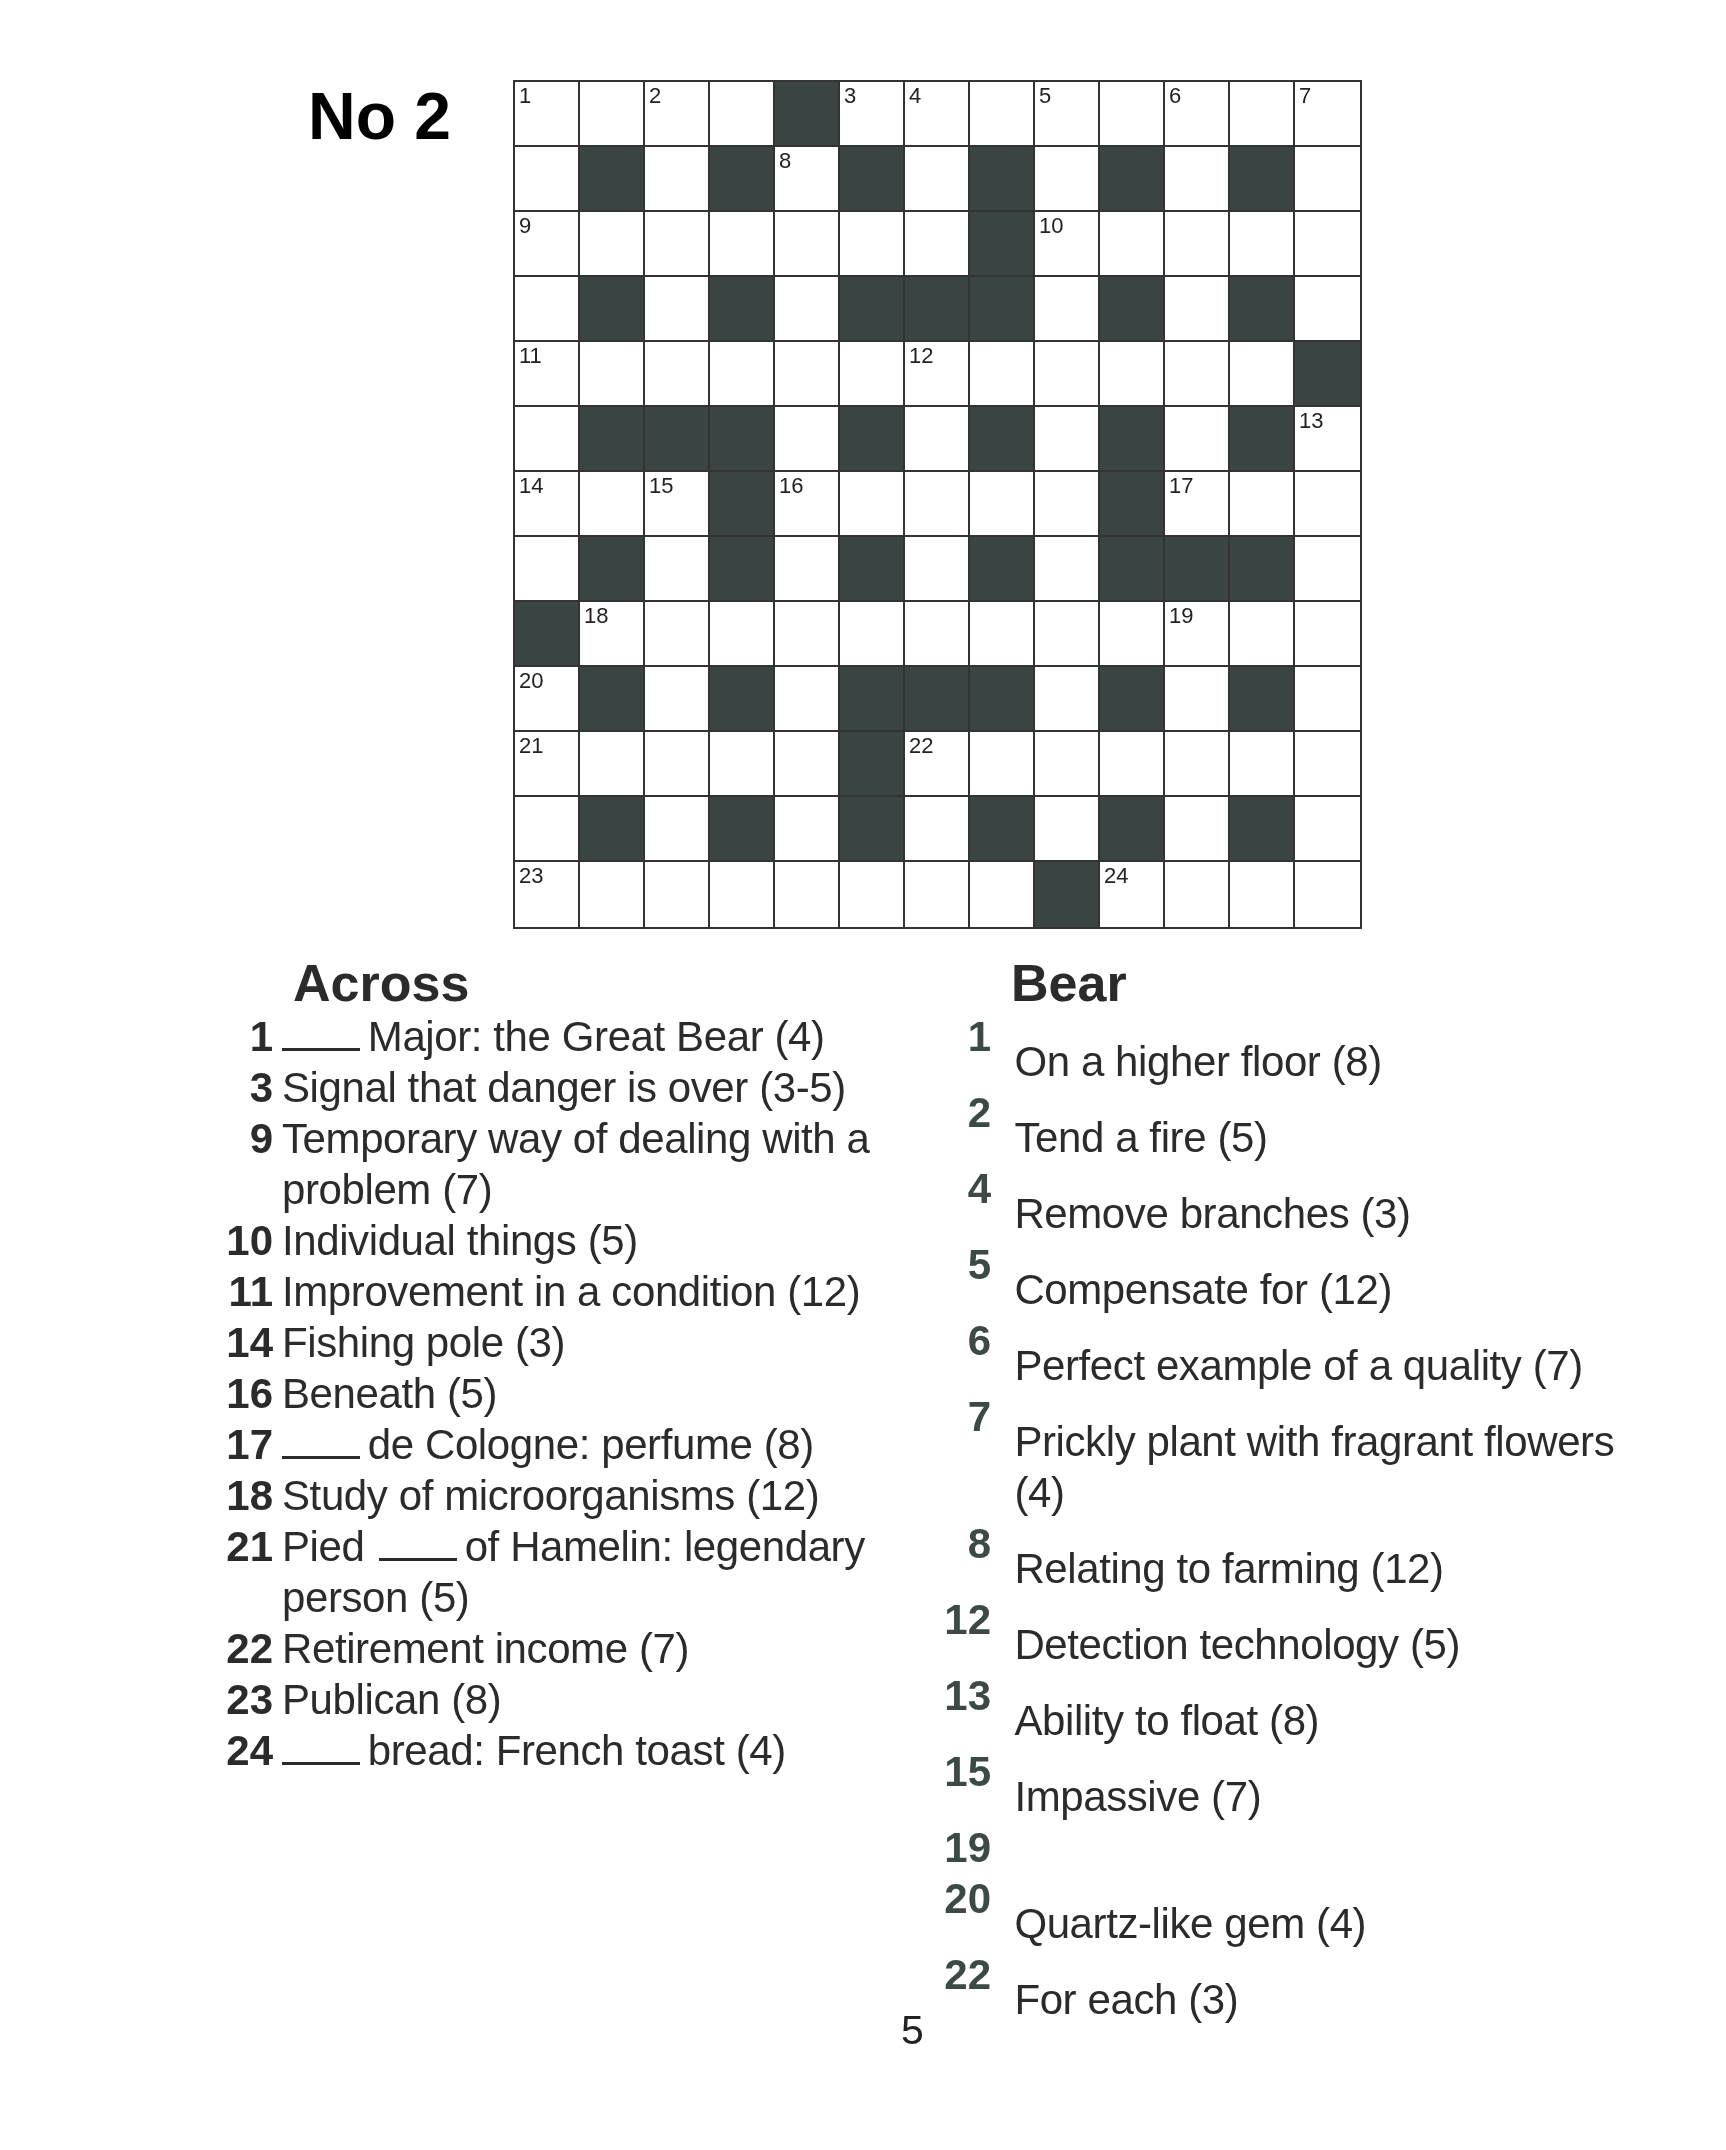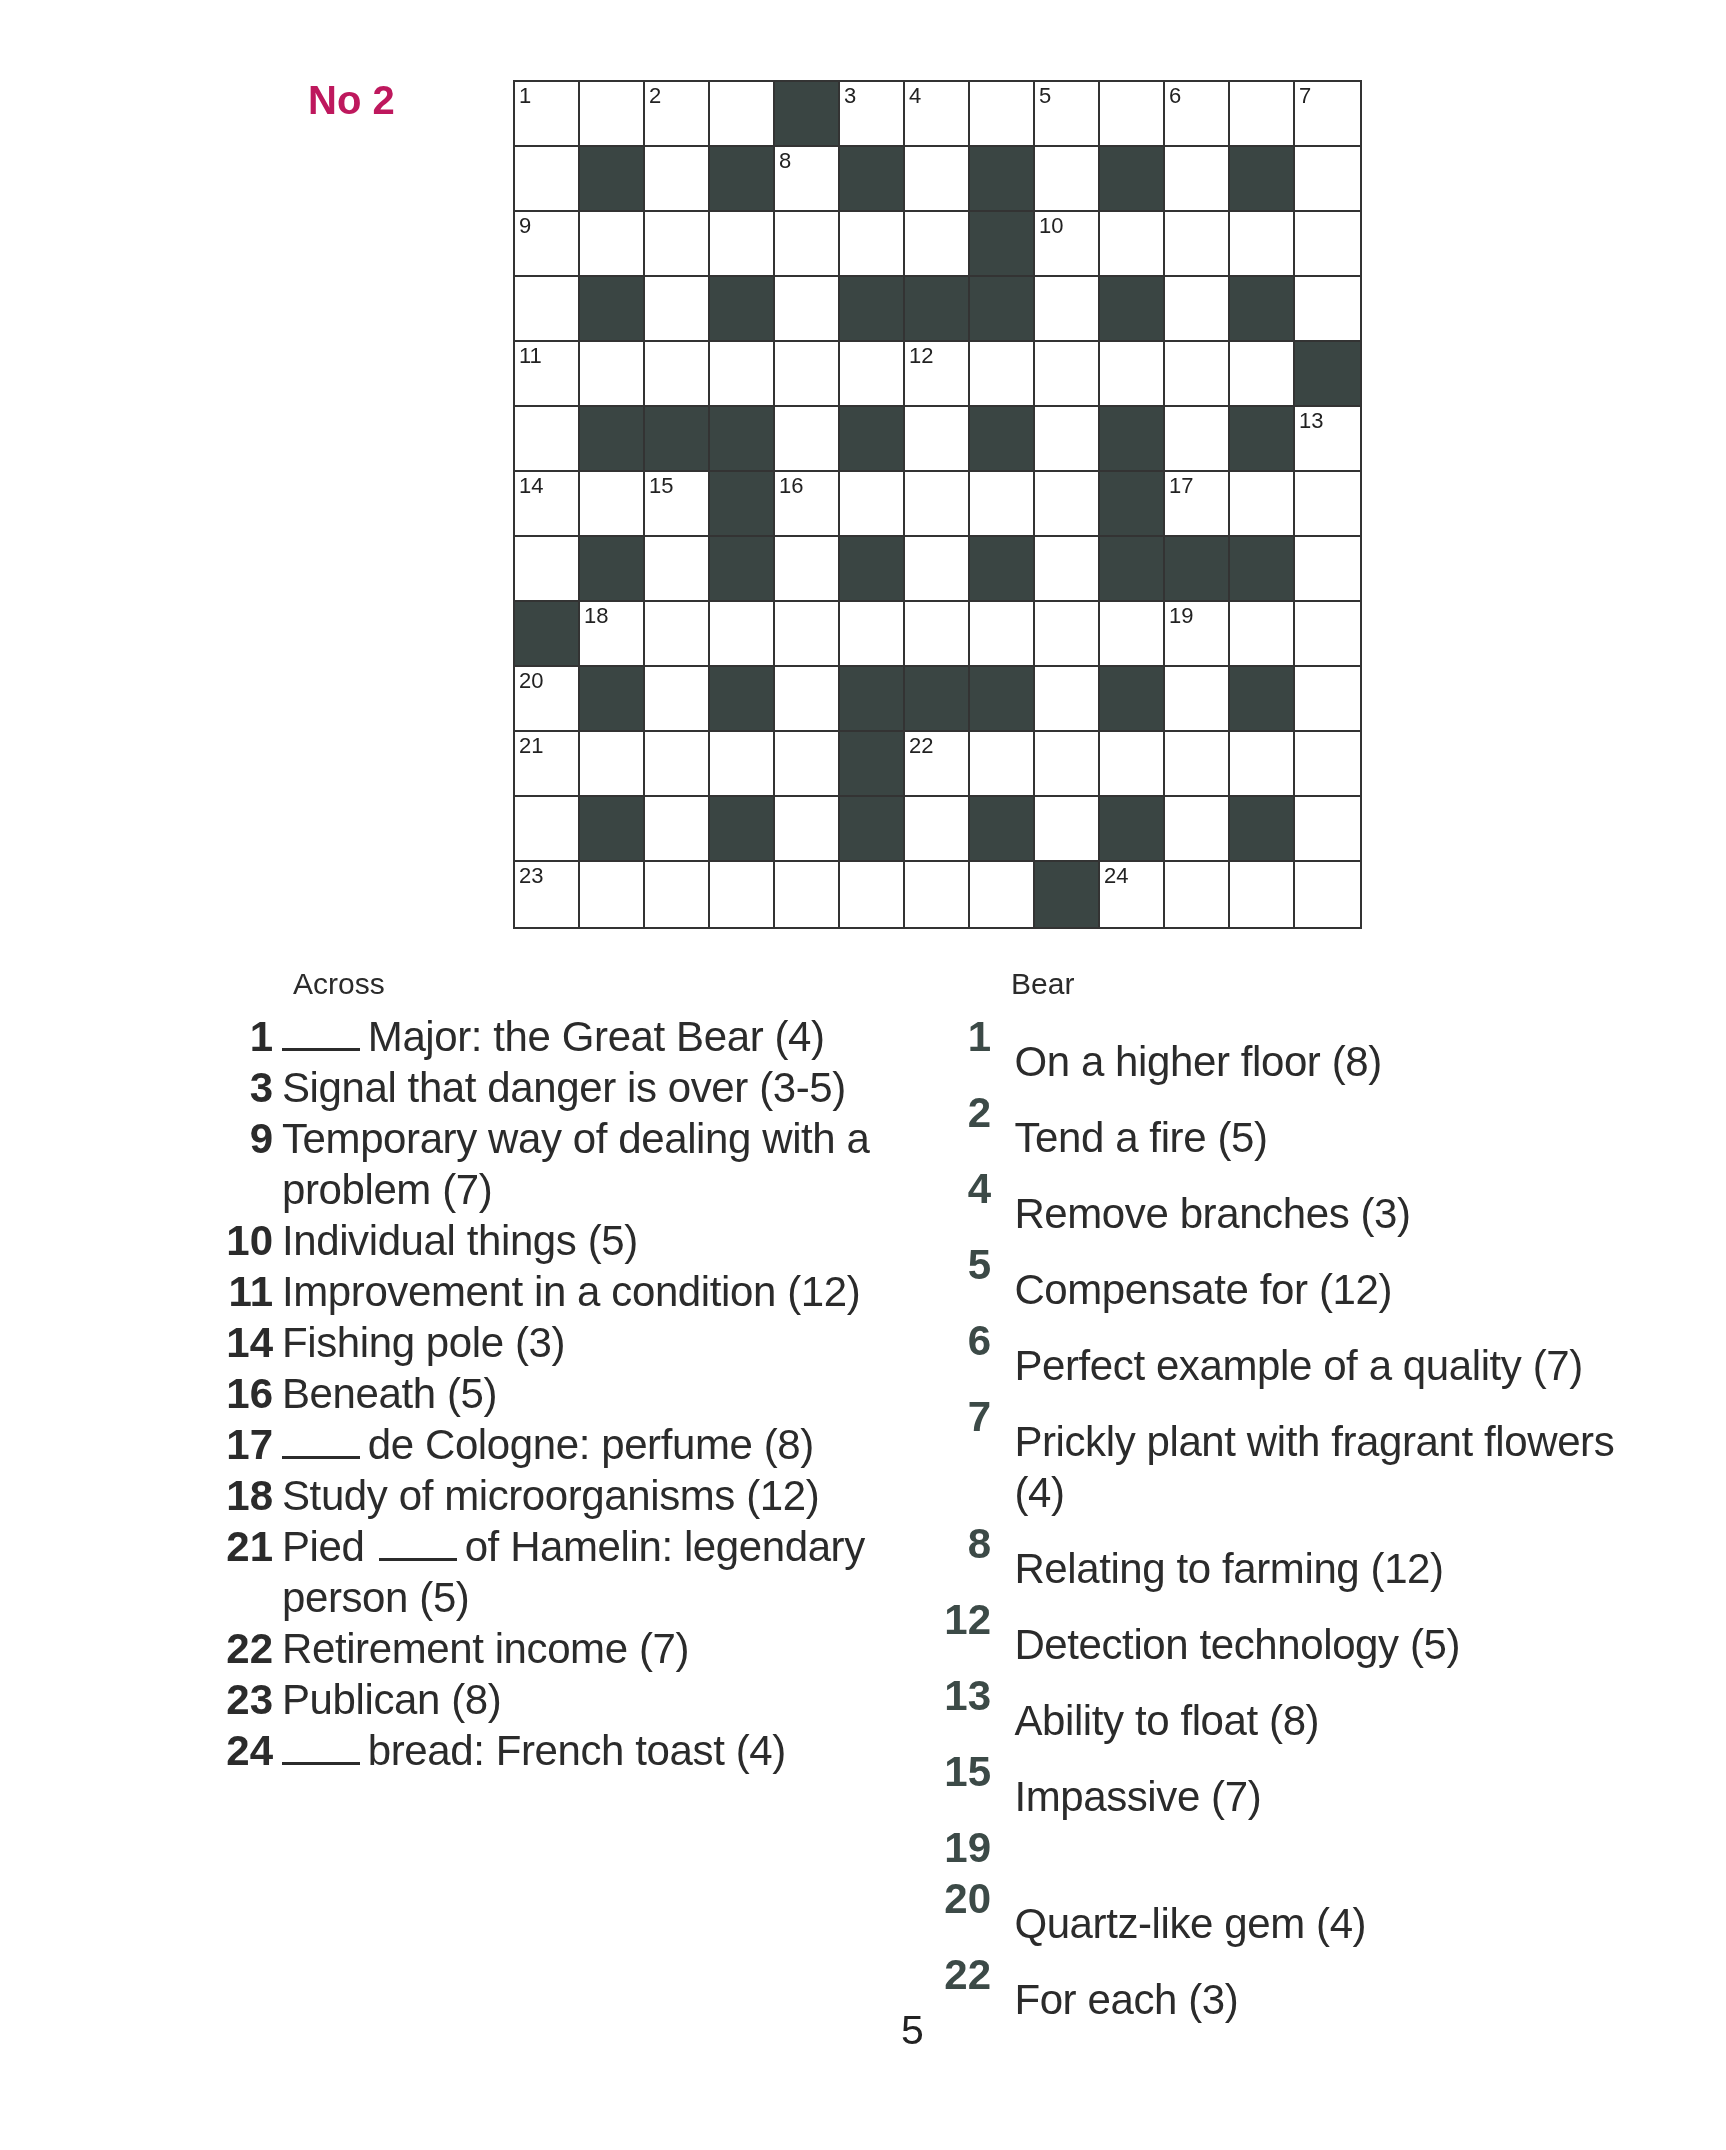--- a/index.html
+++ b/index.html
@@ -1,41 +1,41 @@
 <!DOCTYPE html>
 <html style="font-size:12.5px"><head>
 <meta charset="utf-8">
 <style>
   html, body { margin:0; padding:0; }
   body {
     width:1726px; height:2151px; background:#ffffff; position:relative; overflow:hidden;
     font-family: "Liberation Sans", sans-serif; color:#2b2b2b;
   }
   .title {
-    position:absolute; left:308px; top:78px; font-size:40px; font-weight:bold; color:#be185d;
+    position:absolute; left:308px; top:78px; font-size:66px; font-weight:bold; color:#000000;
   }
   .grid {
     position:absolute; left:513px; top:80px;
     display:grid; grid-template-columns:repeat(13, 65px); grid-template-rows:repeat(13, 65px);
     border:2.3px solid #333; box-sizing:content-box;
   }
   .cell {
     border-right:2px solid #333; border-bottom:2px solid #333; box-sizing:border-box;
     position:relative; background:#fff;
   }
   .cell.c12 { border-right:none; }
   .cell.r12 { border-bottom:none; }
   .cell.black { background:#3a4543; }
   .cell .num {
     position:absolute; left:3.9px; top:3.1px; font-size:22px; color:#222; line-height:1;
   }
   .clues { position:absolute; top:956px; font-size:42px; line-height:51px; }
   .clues.across { left:195px; width:702px; }
   .clues.down { left:913px; width:702px; }
-  .clues h2 { margin:0 0 0 98px; font-size:30px; font-weight:normal; color:#2b2b2b; line-height:55px; }
+  .clues h2 { margin:0 0 0 98px; font-size:52px; font-weight:bold; color:#2b2b2b; line-height:55px; }
   .clue { display:flex; }
   .clue .n { width:78px; text-align:right; font-weight:bold; flex:none; }
   .across .clue .n { color:#2b2b2b; }
   .down .clue .n { color:#3c4a47; }
   .clue .t { margin-left:9px; width:608px; letter-spacing:-0.4px; }
   .down .clue .t { margin-left:23.4px;margin-top:25px; }
   .blank { display:inline-block; width:78px; border-bottom:3.1px solid #2b2b2b; height:37px; vertical-align:baseline; margin-right:7.8px; }
   .page { position:absolute; left:901px; top:2007px; font-size:41px; color:#222; }
 </style>
 </head>

